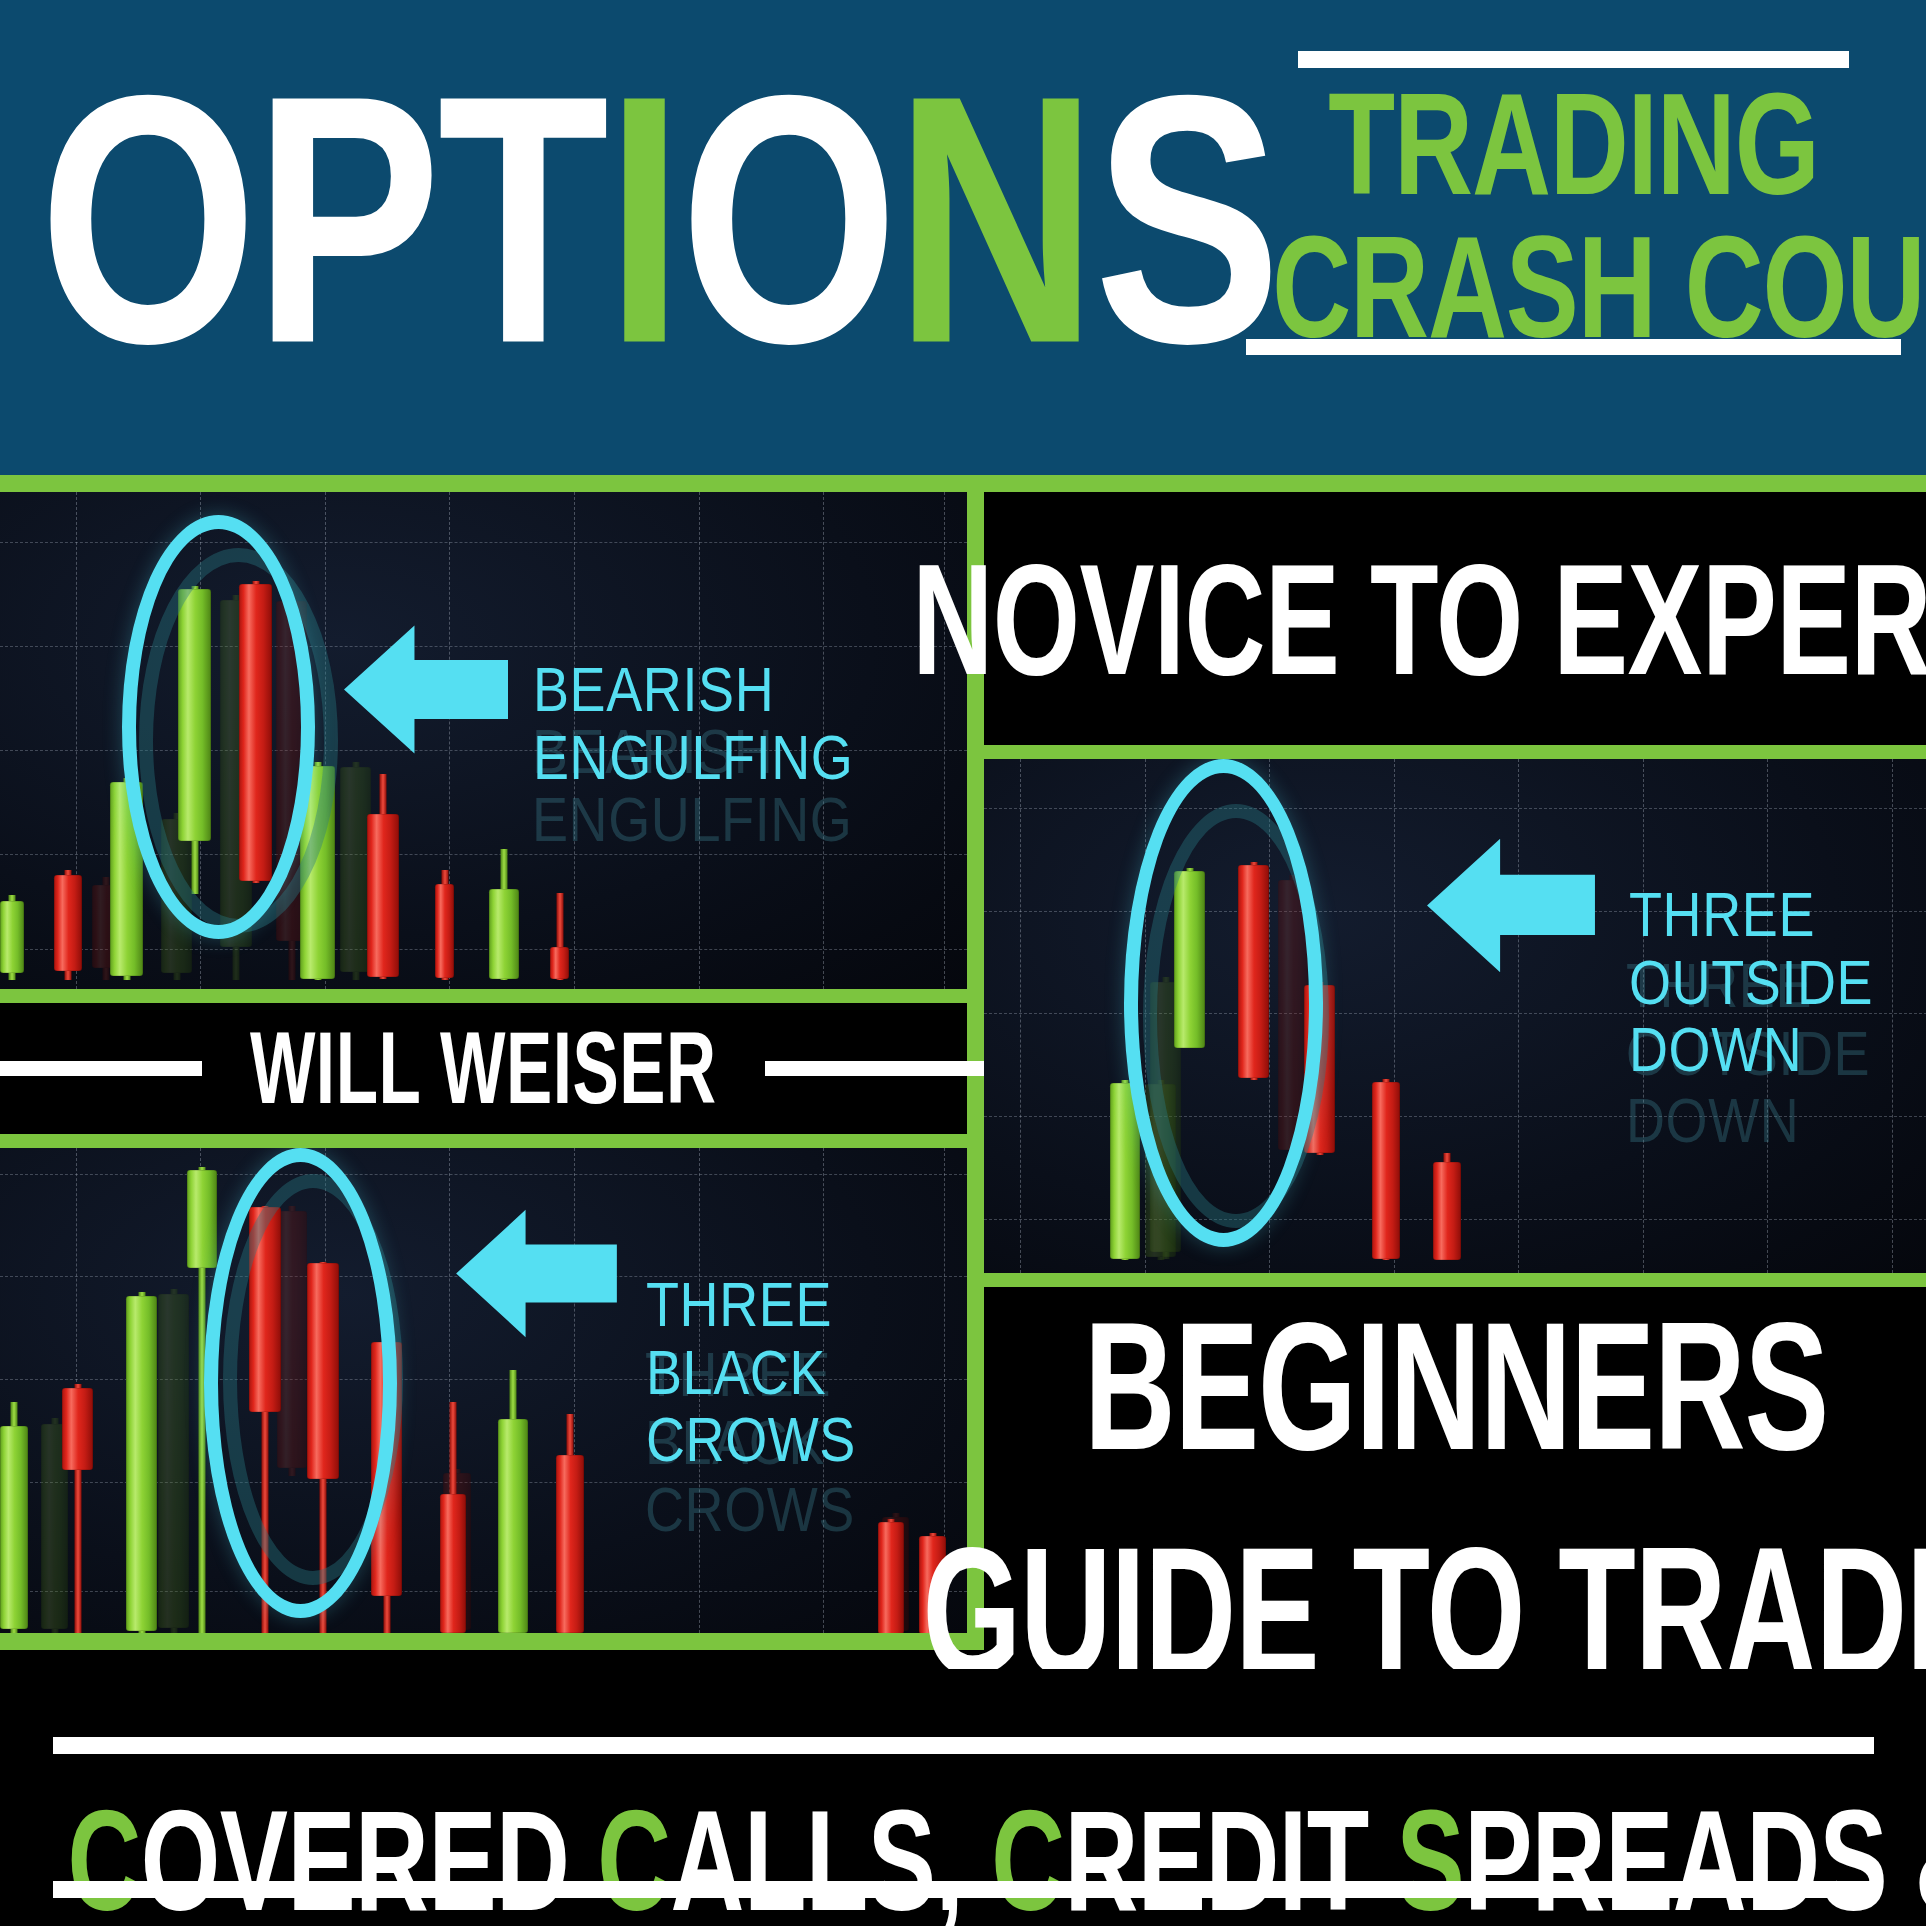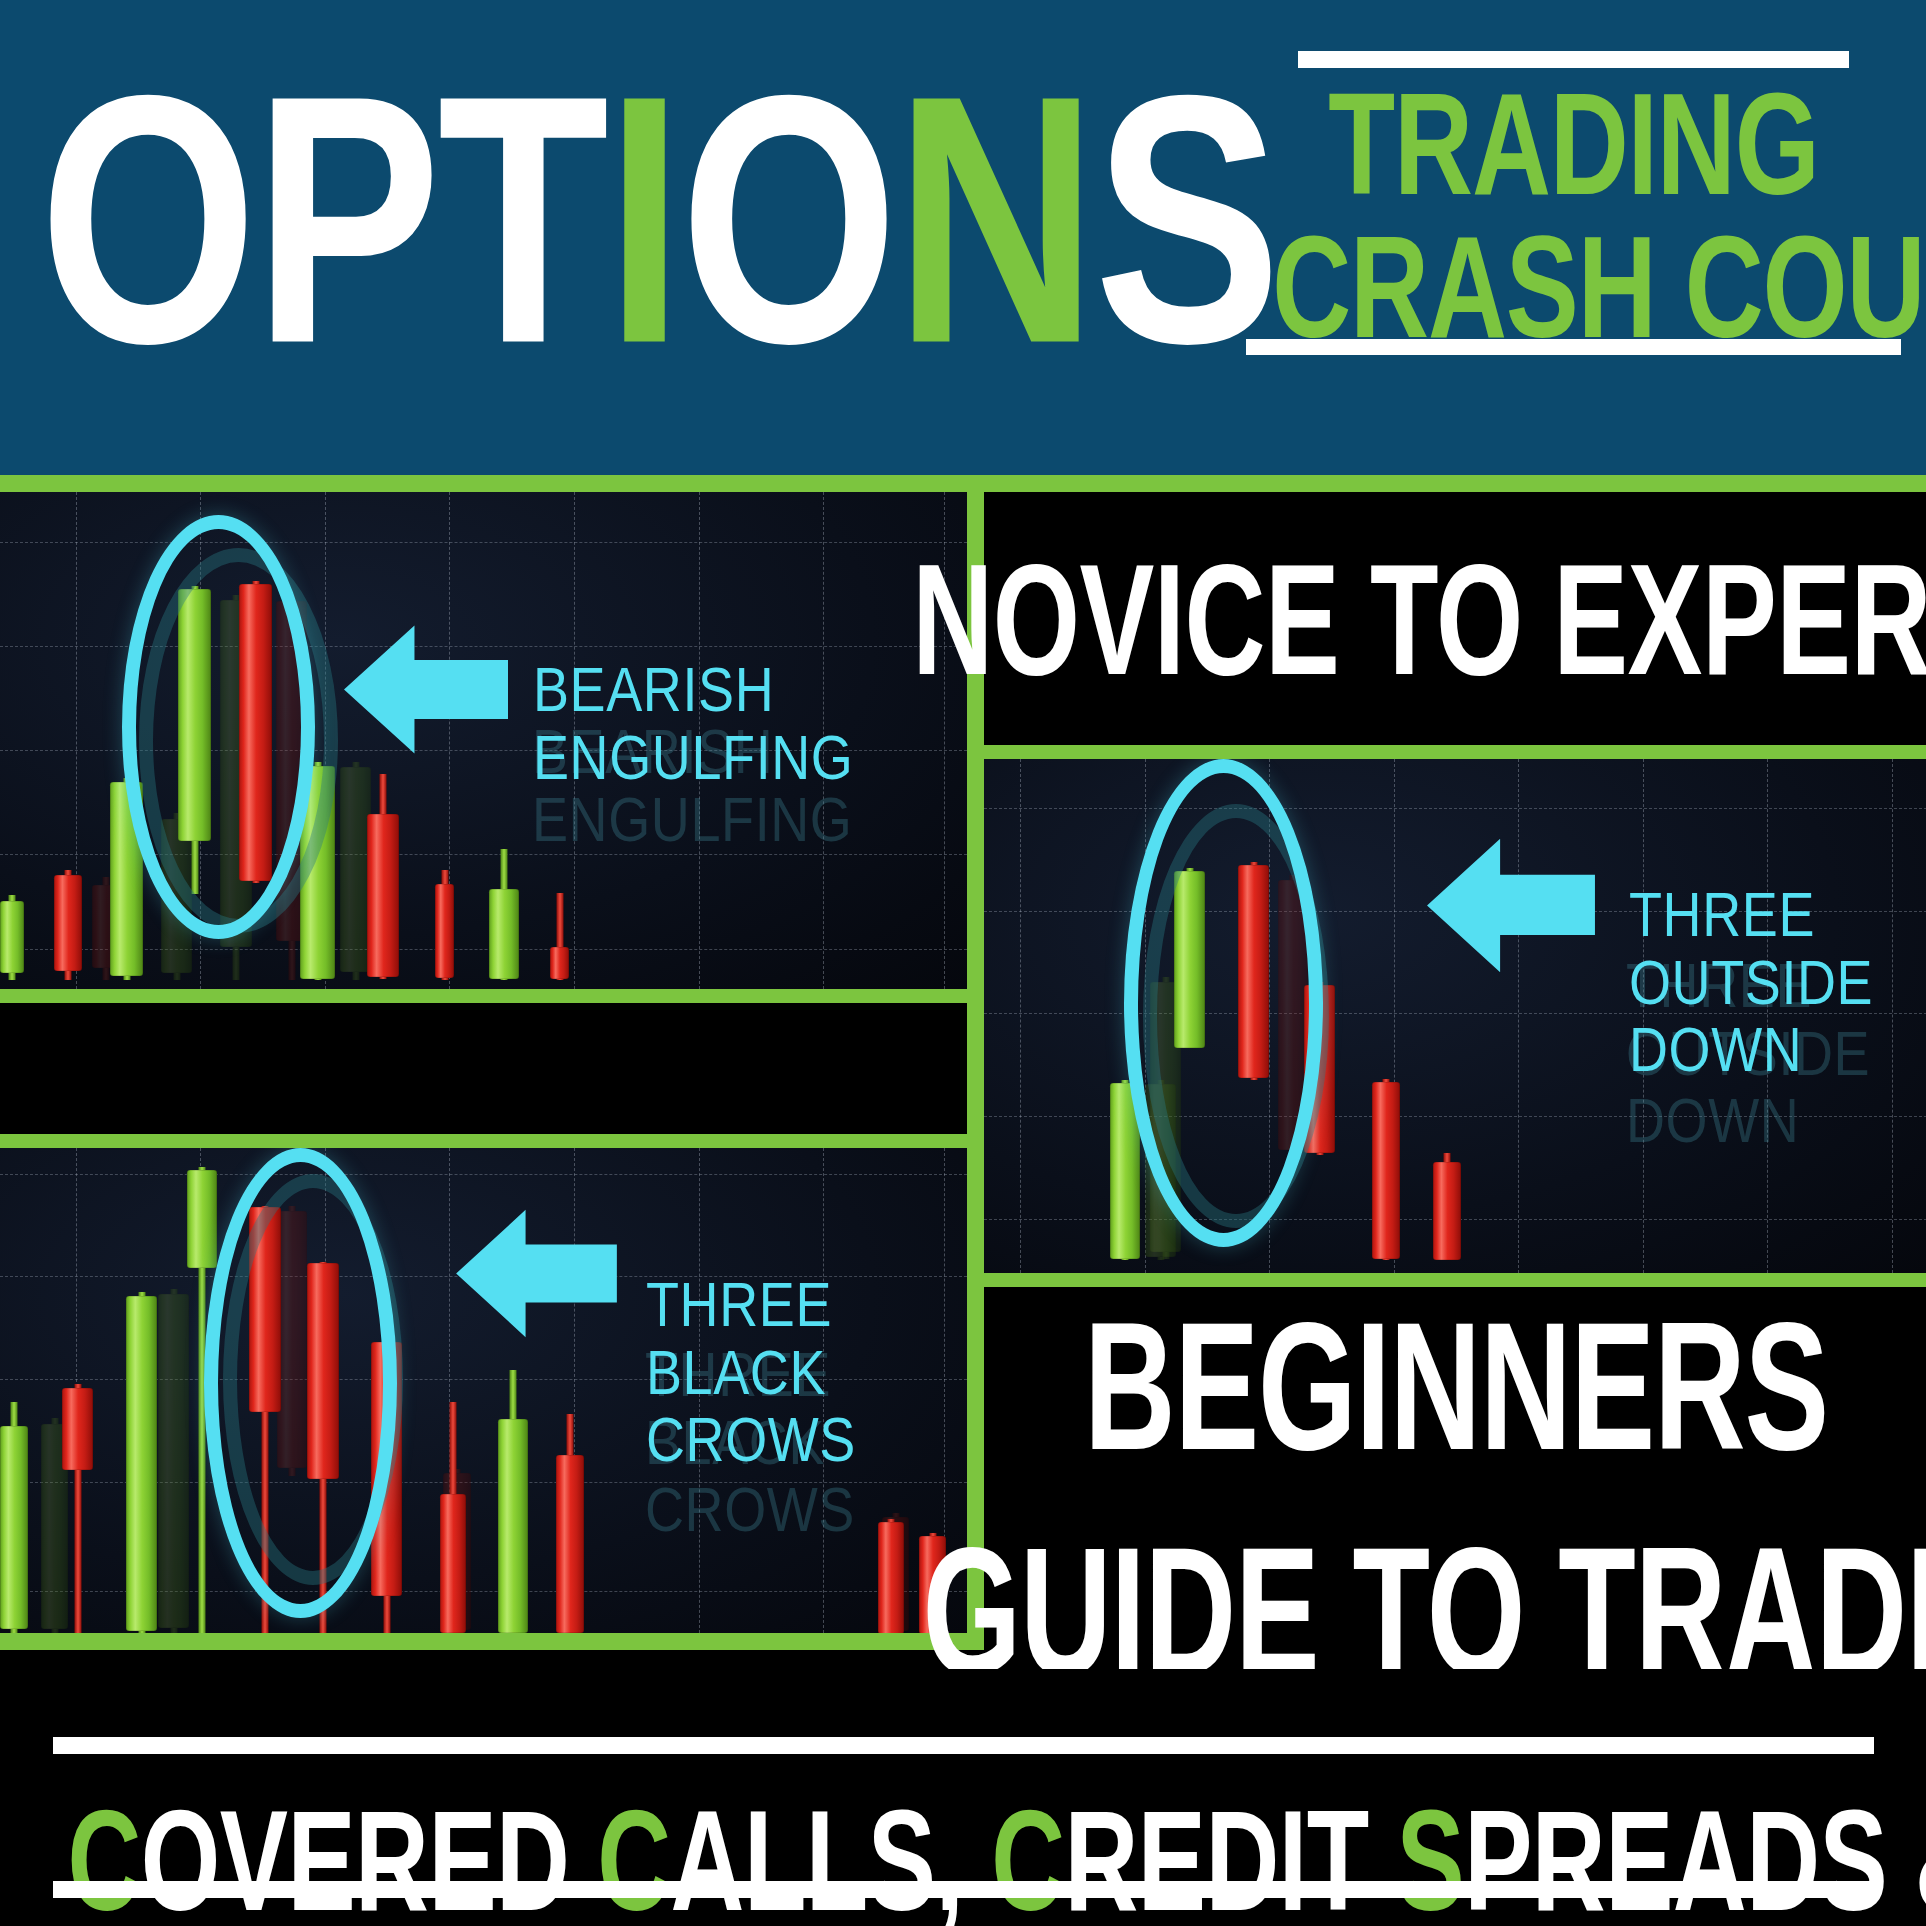--- a/index.html
+++ b/index.html
@@ -258,20 +258,25 @@
         <path d="M0 108 L110 8 L110 62 L256 62 L256 154 L110 154 L110 208 Z" fill="#55DFF2"></path>
       </svg>
     </div>
 
     <div class="ann-ghost" style="left:532px;top:226px;">BEARISH
 ENGULFING</div>
     <div class="ann" style="left:533px;top:164px;">BEARISH
 ENGULFING</div>
   </div>
 
+  <div class="authorband" style="left:0;top:1003px;width:967px;height:131px;">
+    <div class="dash"></div>
+    <div class="name">WILL WEISER</div>
+    <div class="dash"></div>
+  </div>
 
   <div class="chart" style="left:0;top:1148px;width:967px;height:485px;">
     <div class="grid-v" style="left:76px"></div>
       <div class="grid-v" style="left:200px"></div>
     <div class="grid-v" style="left:325px"></div>
       <div class="grid-v" style="left:449px"></div>
     <div class="grid-v" style="left:574px"></div>
       <div class="grid-v" style="left:699px"></div>
     <div class="grid-v" style="left:823px"></div>
       <div class="grid-v" style="left:944px"></div>

